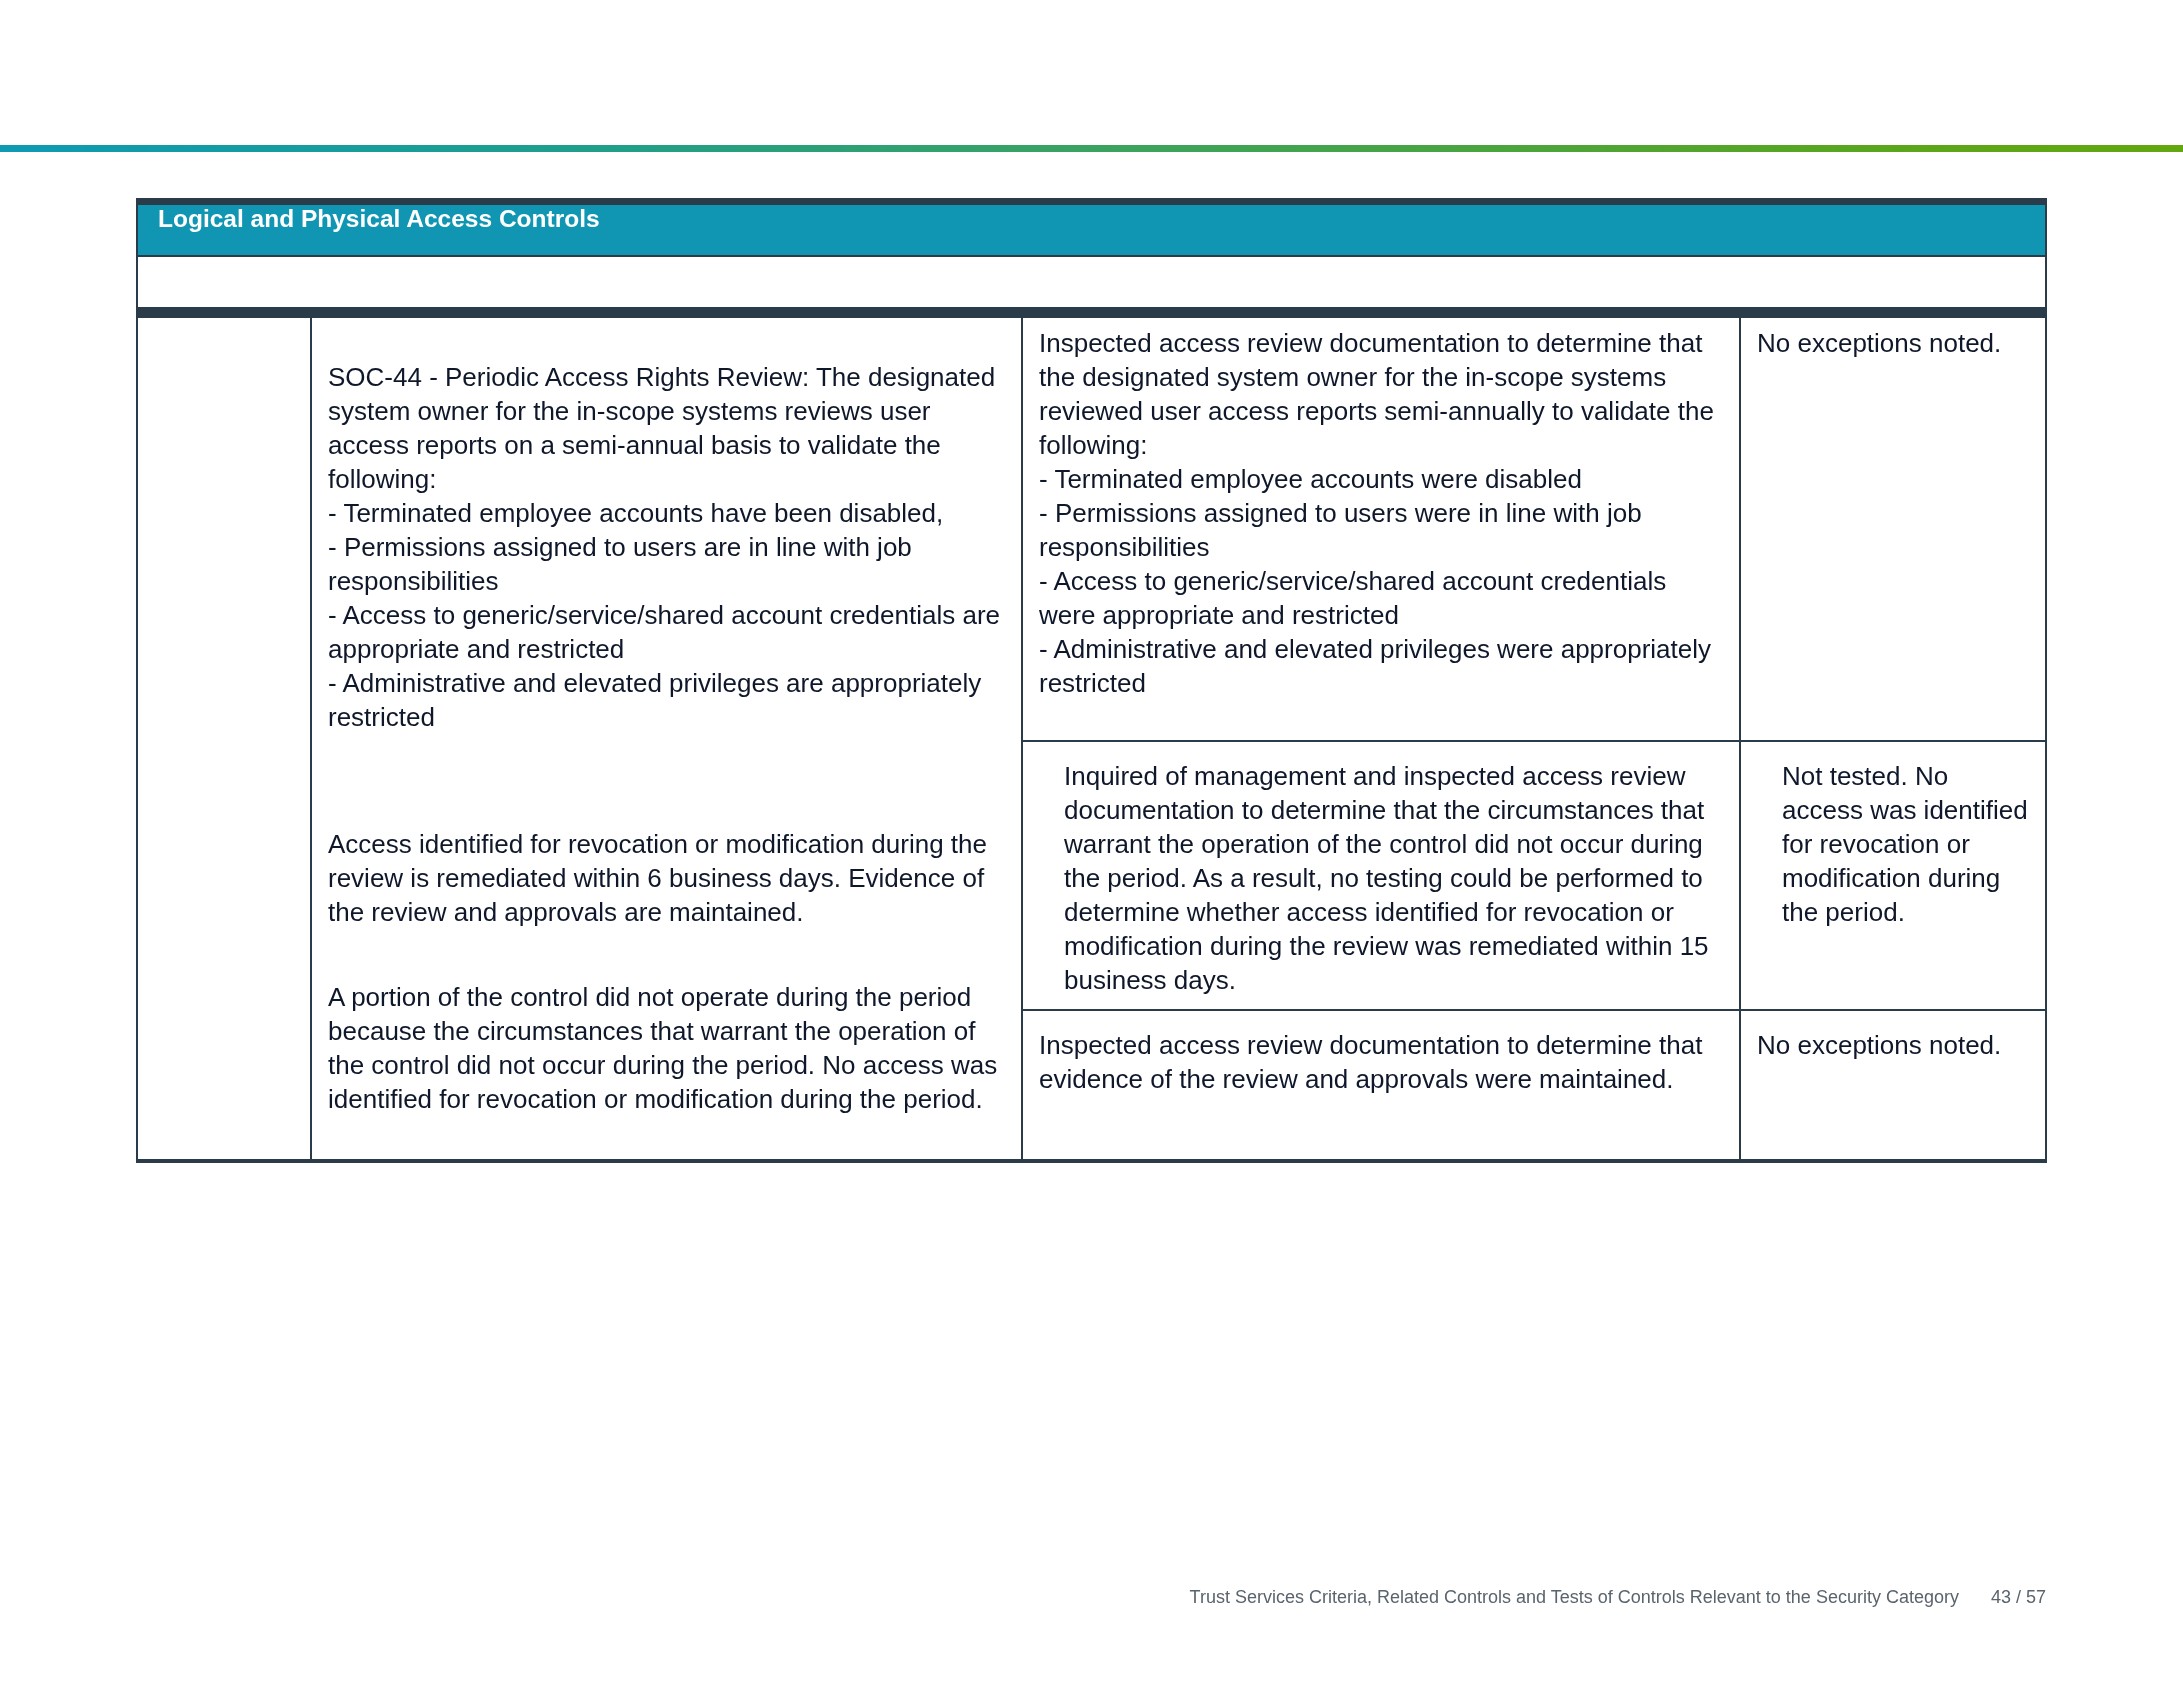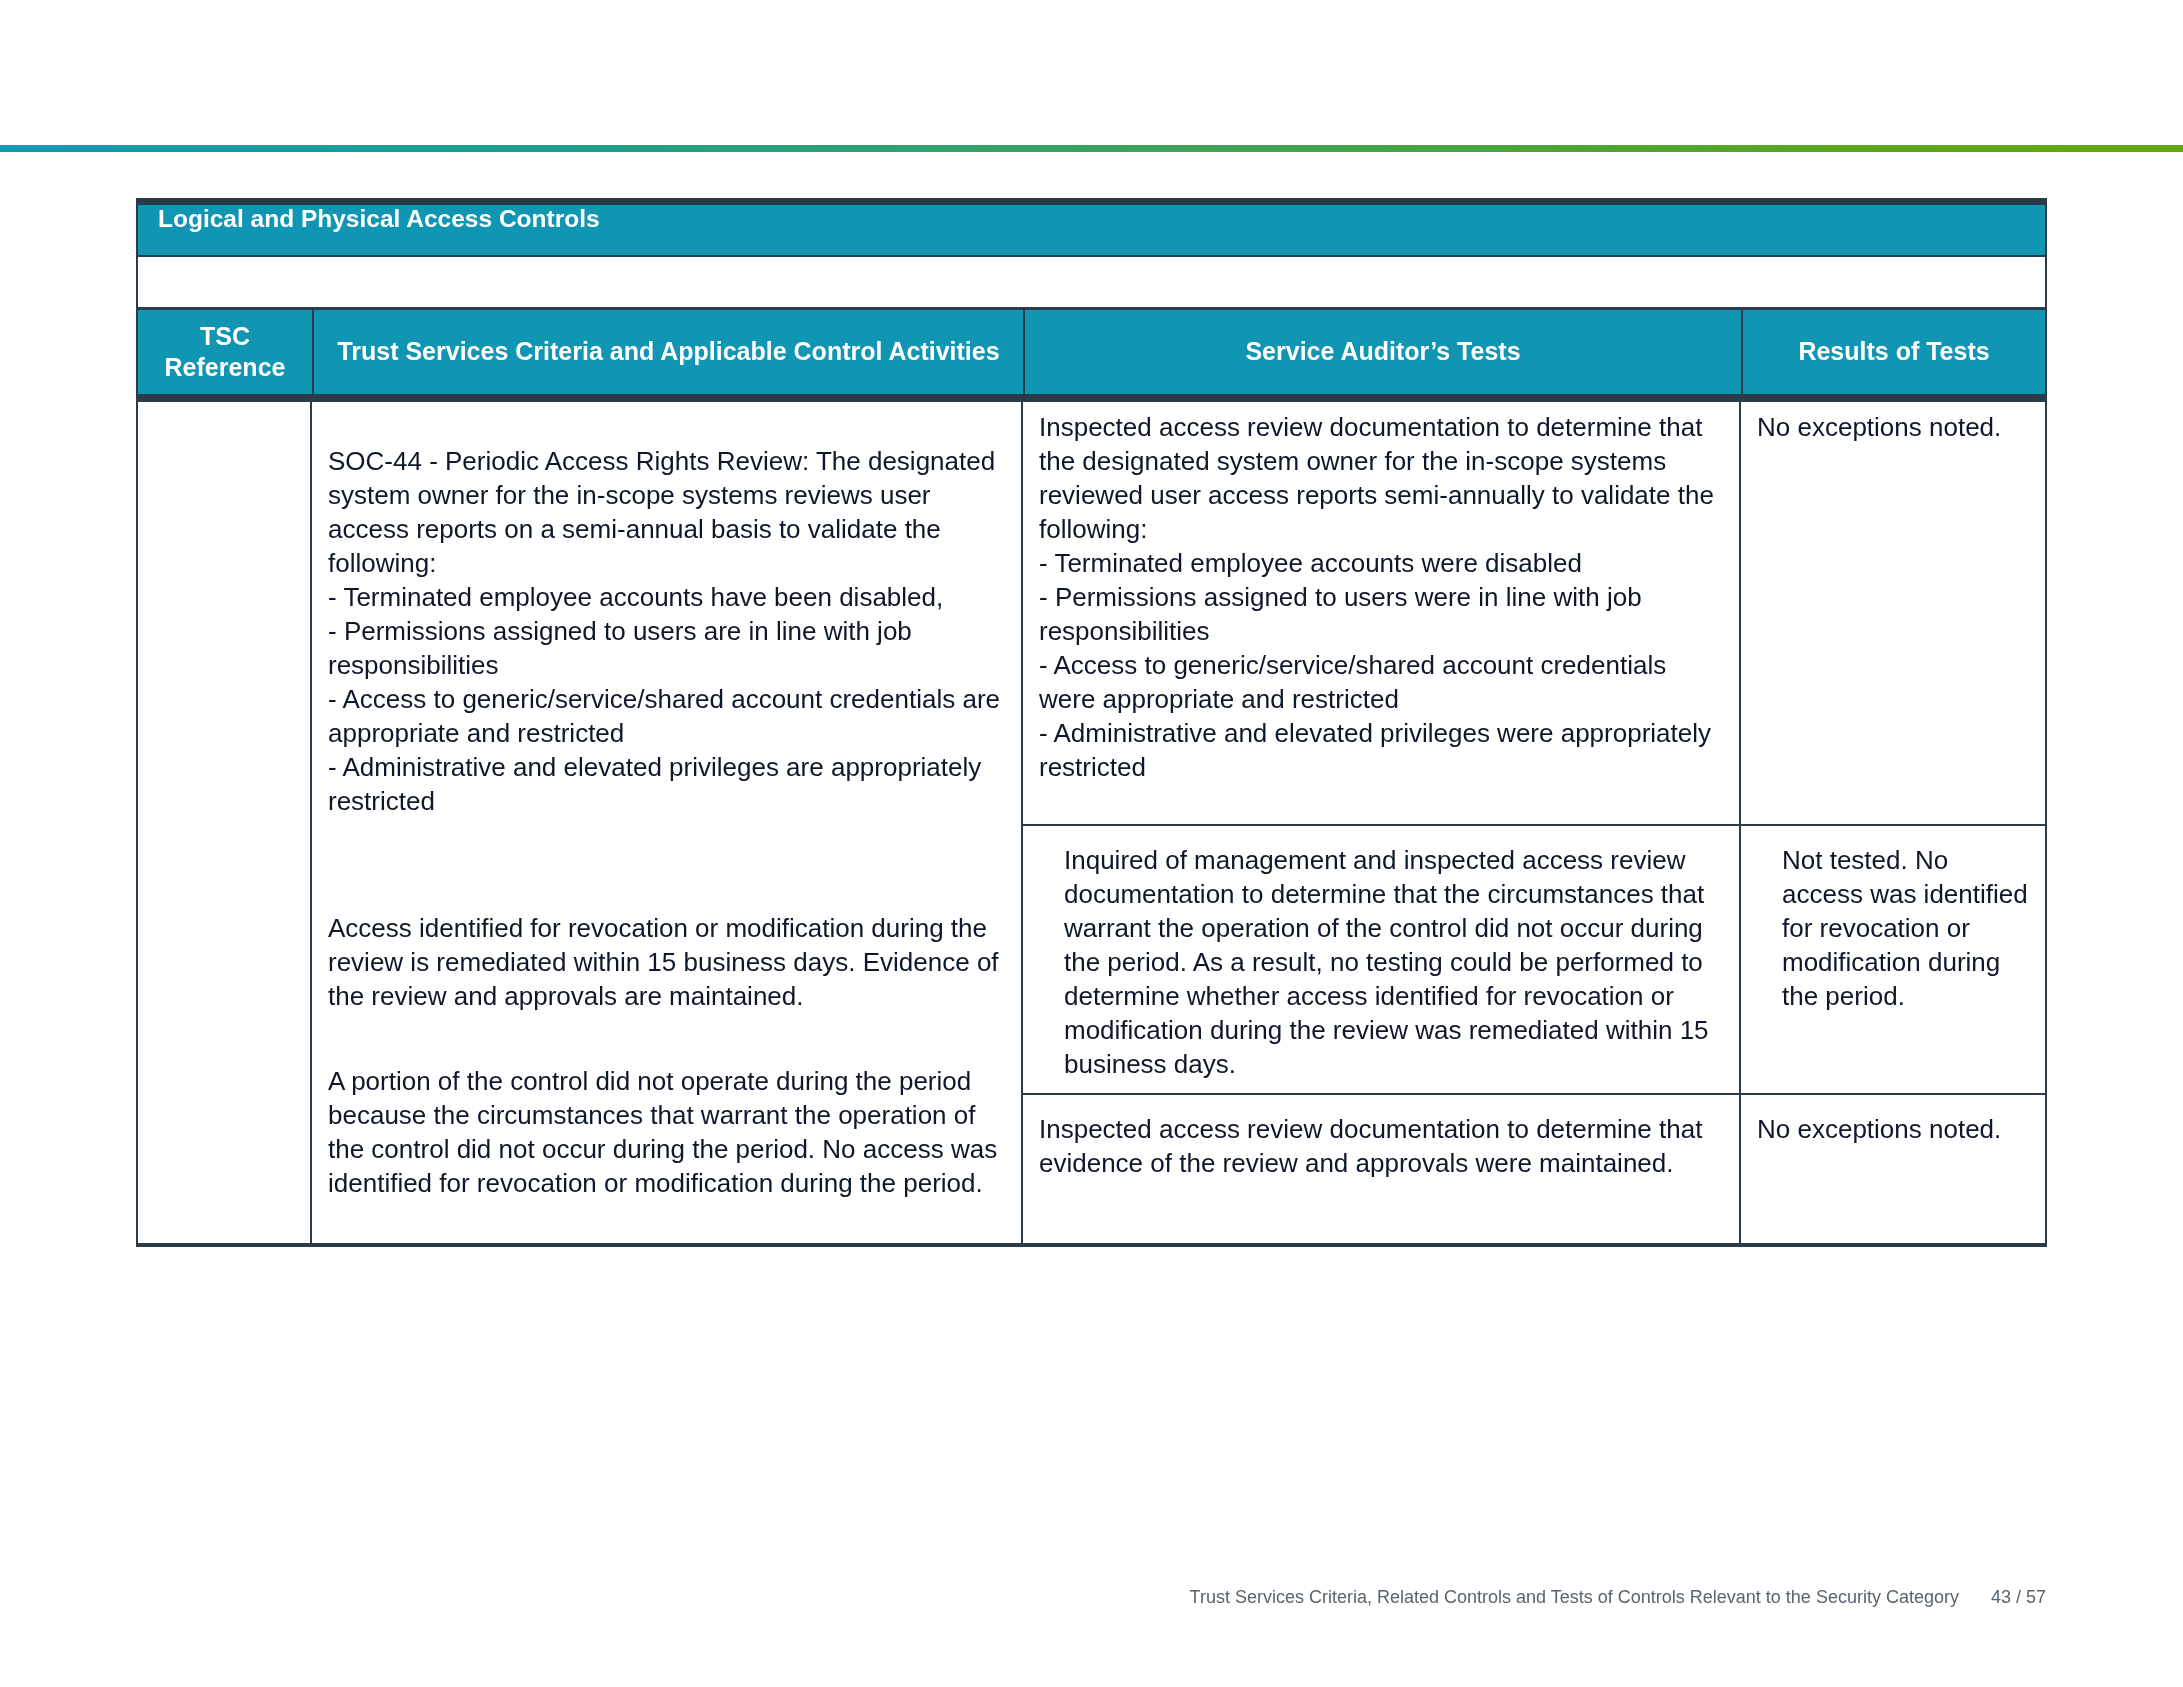--- a/index.html
+++ b/index.html
@@ -85,39 +85,33 @@
   <div class="t-topline"></div>
 
   <div class="t-title">
     <span>Logical and Physical Access Controls</span>
   </div>
 
   <div class="t-sep"></div>
   <div class="t-empty"></div>
   <div class="t-sep"></div>
 
-  <div class="t-header">
-    <div class="th">TSC Reference</div>
-    <div class="th">Trust Services Criteria and Applicable Control Activities</div>
-    <div class="th">Service Auditor’s Tests</div>
-    <div class="th">Results of Tests</div>
-  </div>
 
   <div class="t-thick"></div>
 
   <div class="t-body">
     <div class="td span-rows b-right" style="grid-column:1;"></div>
 
     <div class="td span-rows b-right cell-activities" style="grid-column:2;">
       <p class="p1">SOC-44 - Periodic Access Rights Review: The designated system owner for the in-scope systems reviews user access reports on a semi-annual basis to validate the following:
 - Terminated employee accounts have been disabled,
 - Permissions assigned to users are in line with job responsibilities
 - Access to generic/service/shared account credentials are appropriate and restricted
 - Administrative and elevated privileges are appropriately restricted</p>
-      <p class="p2">Access identified for revocation or modification during the review is remediated within 15 business days. Evidence of the review and approvals are maintained.</p>
+      <p class="p2">Access identified for revocation or modification during the review is remediated within 6 business days. Evidence of the review and approvals are maintained.</p>
       <p class="p3">A portion of the control did not operate during the period because the circumstances that warrant the operation of the control did not occur during the period. No access was identified for revocation or modification during the period.</p>
     </div>
 
     <div class="td b-right b-bottom" style="grid-column:3; grid-row:1;">Inspected access review documentation to determine that the designated system owner for the in-scope systems reviewed user access reports semi-annually to validate the following:
 - Terminated employee accounts were disabled
 - Permissions assigned to users were in line with job responsibilities
 - Access to generic/service/shared account credentials were appropriate and restricted
 - Administrative and elevated privileges were appropriately restricted</div>
     <div class="td b-right b-bottom row2" style="grid-column:3; grid-row:2;">Inquired of management and inspected access review documentation to determine that the circumstances that warrant the operation of the control did not occur during the period. As a result, no testing could be performed to determine whether access identified for revocation or modification during the review was remediated within 15 business days.</div>
     <div class="td b-right row3" style="grid-column:3; grid-row:3;">Inspected access review documentation to determine that evidence of the review and approvals were maintained.</div>

